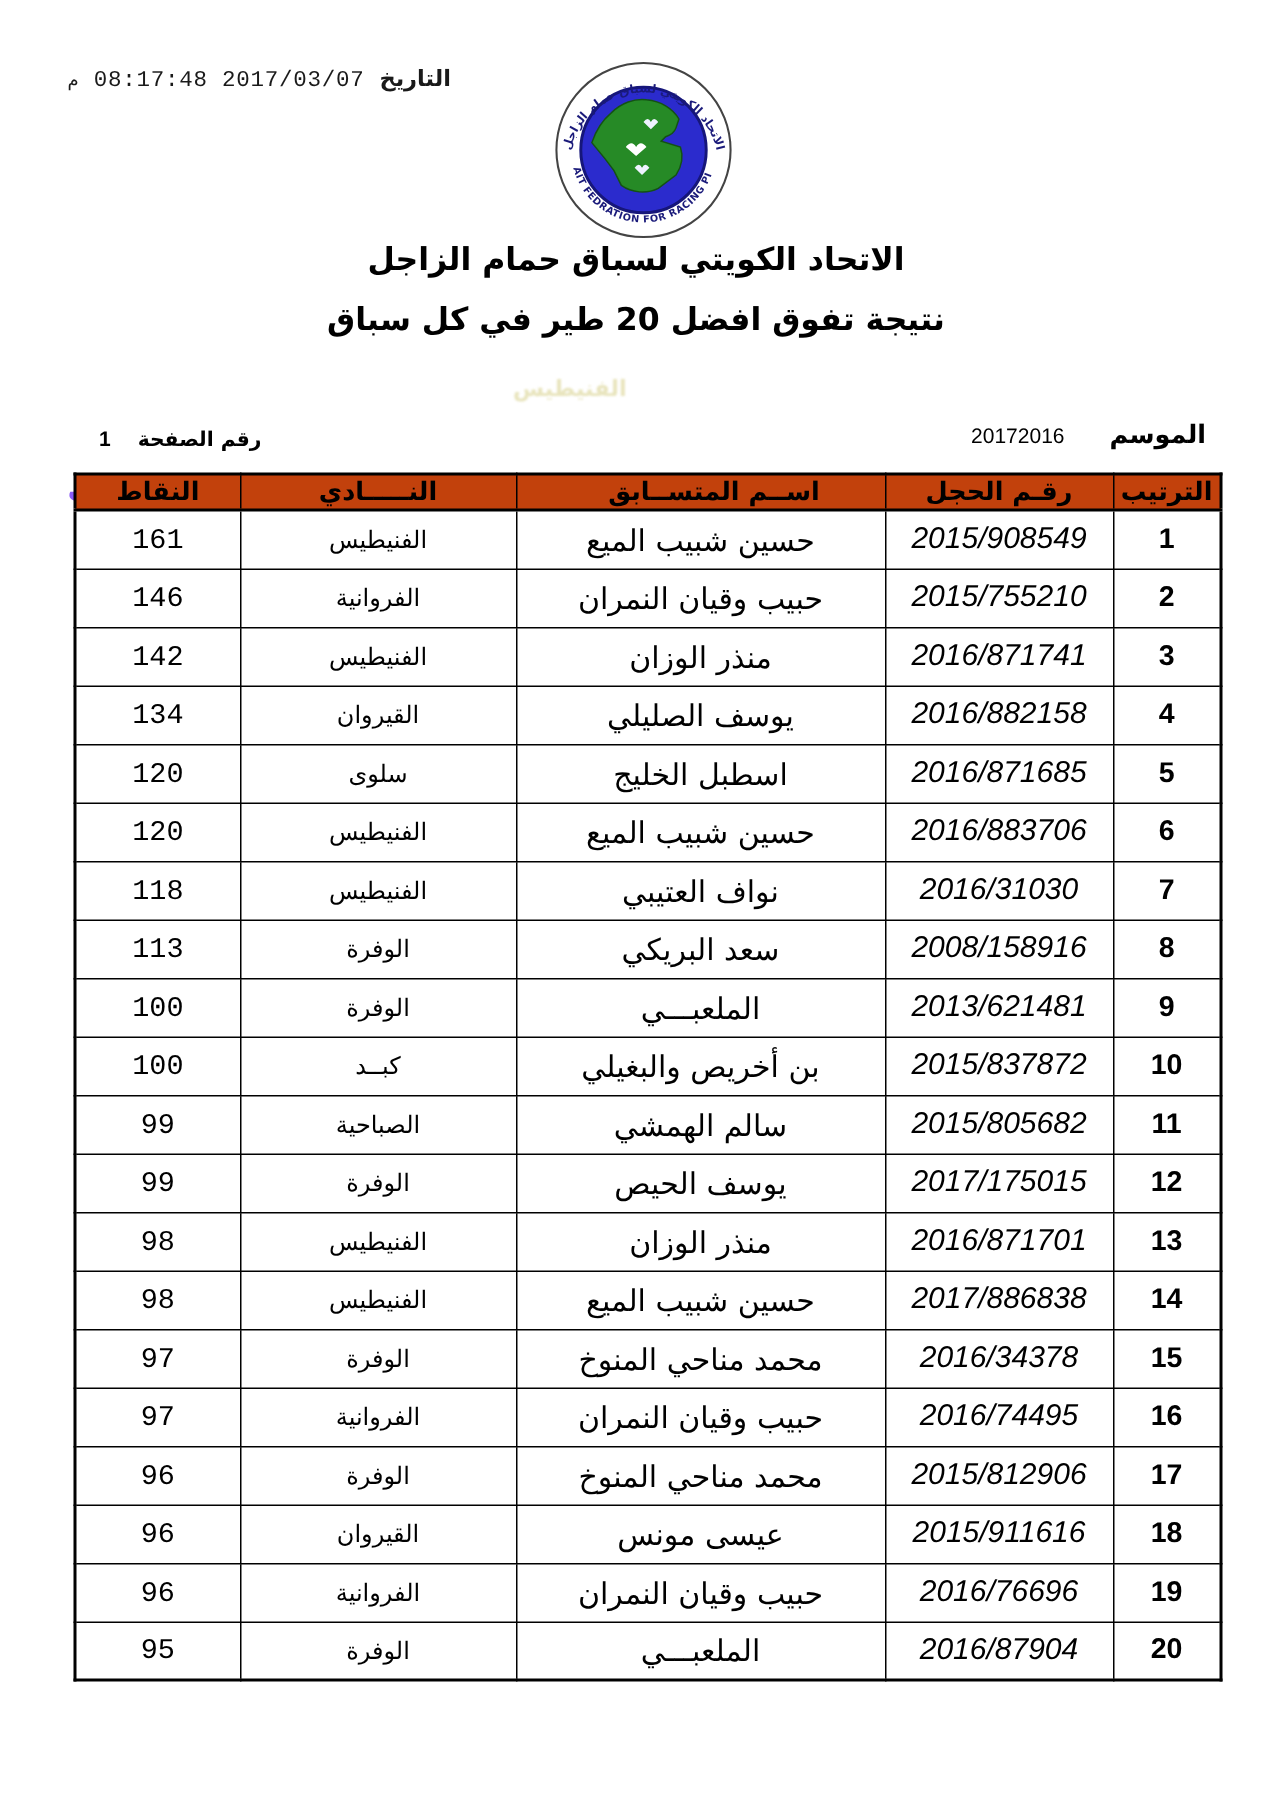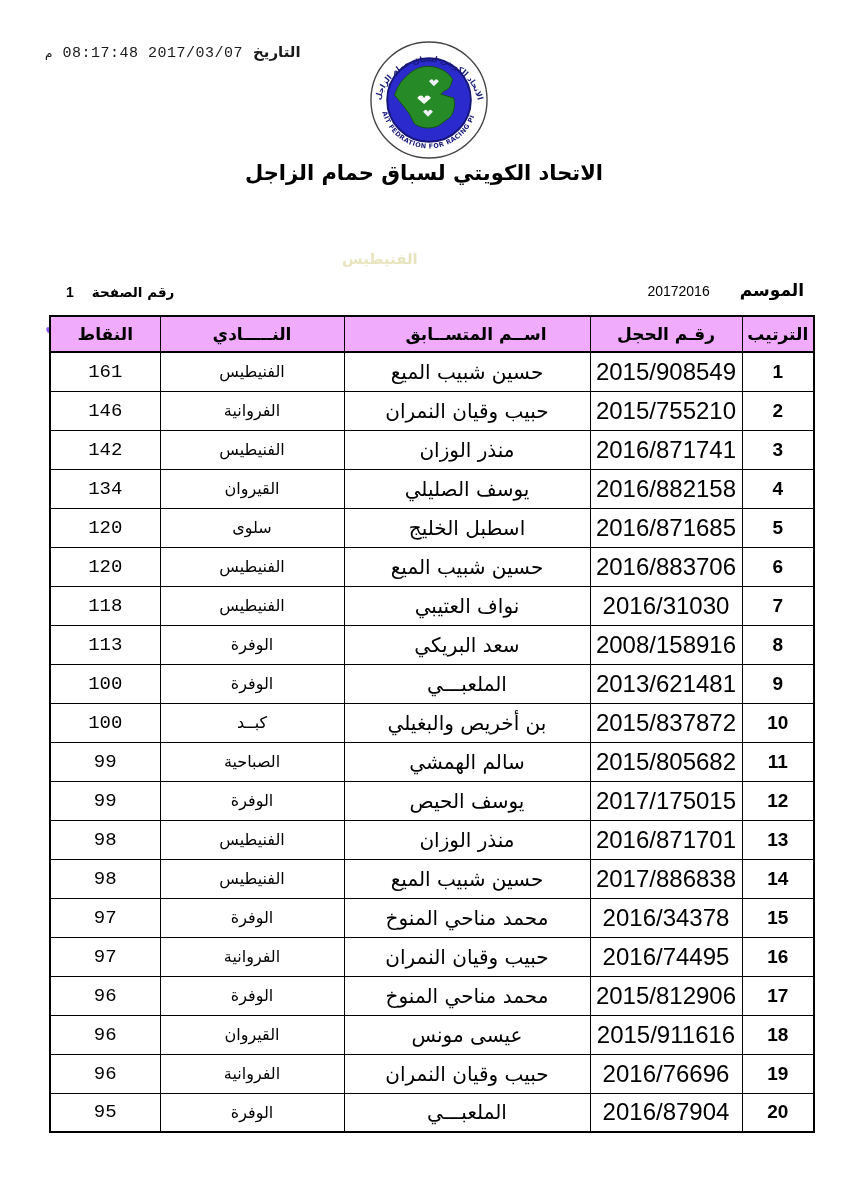--- a/index.html
+++ b/index.html
@@ -73,40 +73,40 @@
   
   table.results {
     position:absolute; top:315px; left:49px;
     width:764px;
     direction:rtl;
     border-collapse:collapse;
     border:2px solid #000;
     table-layout:fixed;
   }
   table.results th {
-    height:36px;
-    background:#f0abfc;
+    height:24px;
+    background:#c2410c;
     border:1px solid #000;
     border-bottom:2px solid #000;
     font-size:17px; font-weight:bold;
     text-align:center; vertical-align:middle;
   }
   table.results td {
     height:39px;
     border:1px solid #000;
     text-align:center; vertical-align:middle;
     overflow:hidden; white-space:nowrap;
   }
   .c-rank   { width:72px; }
   .c-ring   { width:152px; }
   .c-name   { width:246px;padding-left:18px; }
   .c-club   { width:184px; }
   .c-points { width:110px; }
   td.rank   { font-family:"Liberation Sans","DejaVu Sans",sans-serif; font-size:19px; font-weight:bold; }
-  td.ring   { font-family:"Liberation Sans","DejaVu Sans",sans-serif; font-size:24px; }
+  td.ring   { font-family:"Liberation Sans","DejaVu Sans",sans-serif; font-size:20px;font-style:italic; }
   td.name   { font-size:20px; }
   td.club   { font-size:16px; }
   td.points { font-family:Liberation Mono, monospace; font-size:19px; }
 </style>
 </head>
 <body>
 
 <div class="page">
 
   <div class="date-line">
@@ -146,20 +146,21 @@
       <text font-size="8" font-weight="bold" fill="#1a1a7a" font-family="DejaVu Sans, sans-serif">
         <textPath href="#arc-top" startOffset="50%" text-anchor="middle">الاتحاد الكويتي لسباق حمام الزاجل</textPath>
       </text>
       <text font-size="6.6" font-weight="bold" fill="#1a1a7a" letter-spacing="0.4" font-family="DejaVu Sans, sans-serif">
         <textPath href="#arc-bottom" startOffset="50%" text-anchor="middle">KUWAIT FEDRATION FOR RACING PIGEON</textPath>
       </text>
     </svg>
   </div>
 
   <div class="title1">الاتحاد الكويتي لسباق حمام الزاجل</div>
+  <div class="title2">نتيجة تفوق  افضل 20  طير في كل سباق</div>
 
   <div class="category">الاتحاد عمومى</div>
 
   <div class="ghost">الفنيطيس</div>
 
   <div class="season-line">
     <span class="lbl">الموسم</span>
     <span class="val">20172016</span>
   </div>
 

